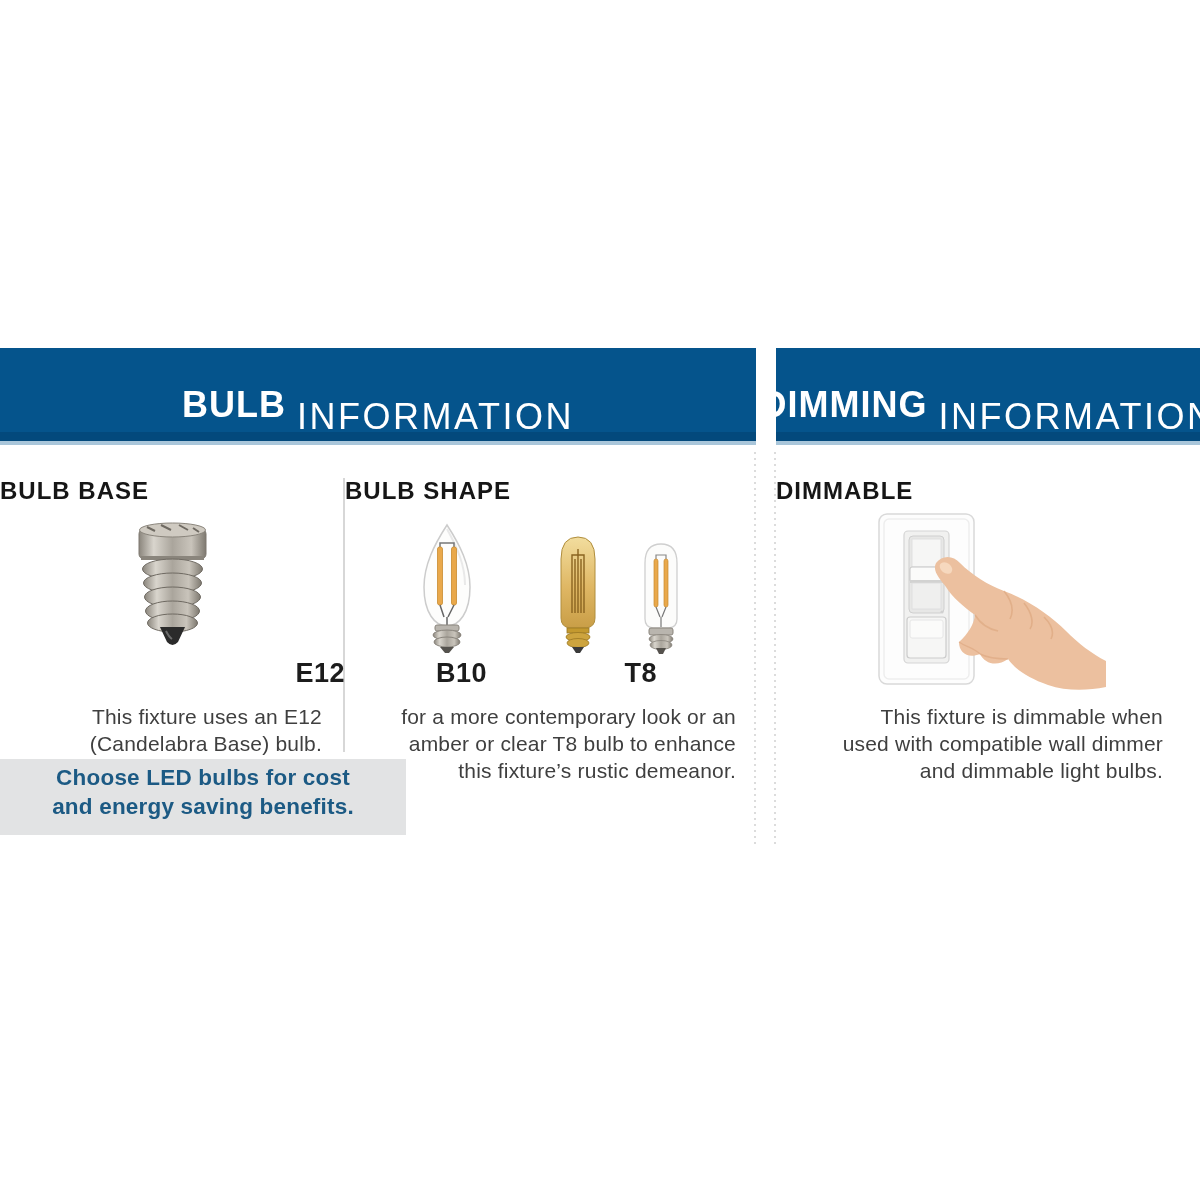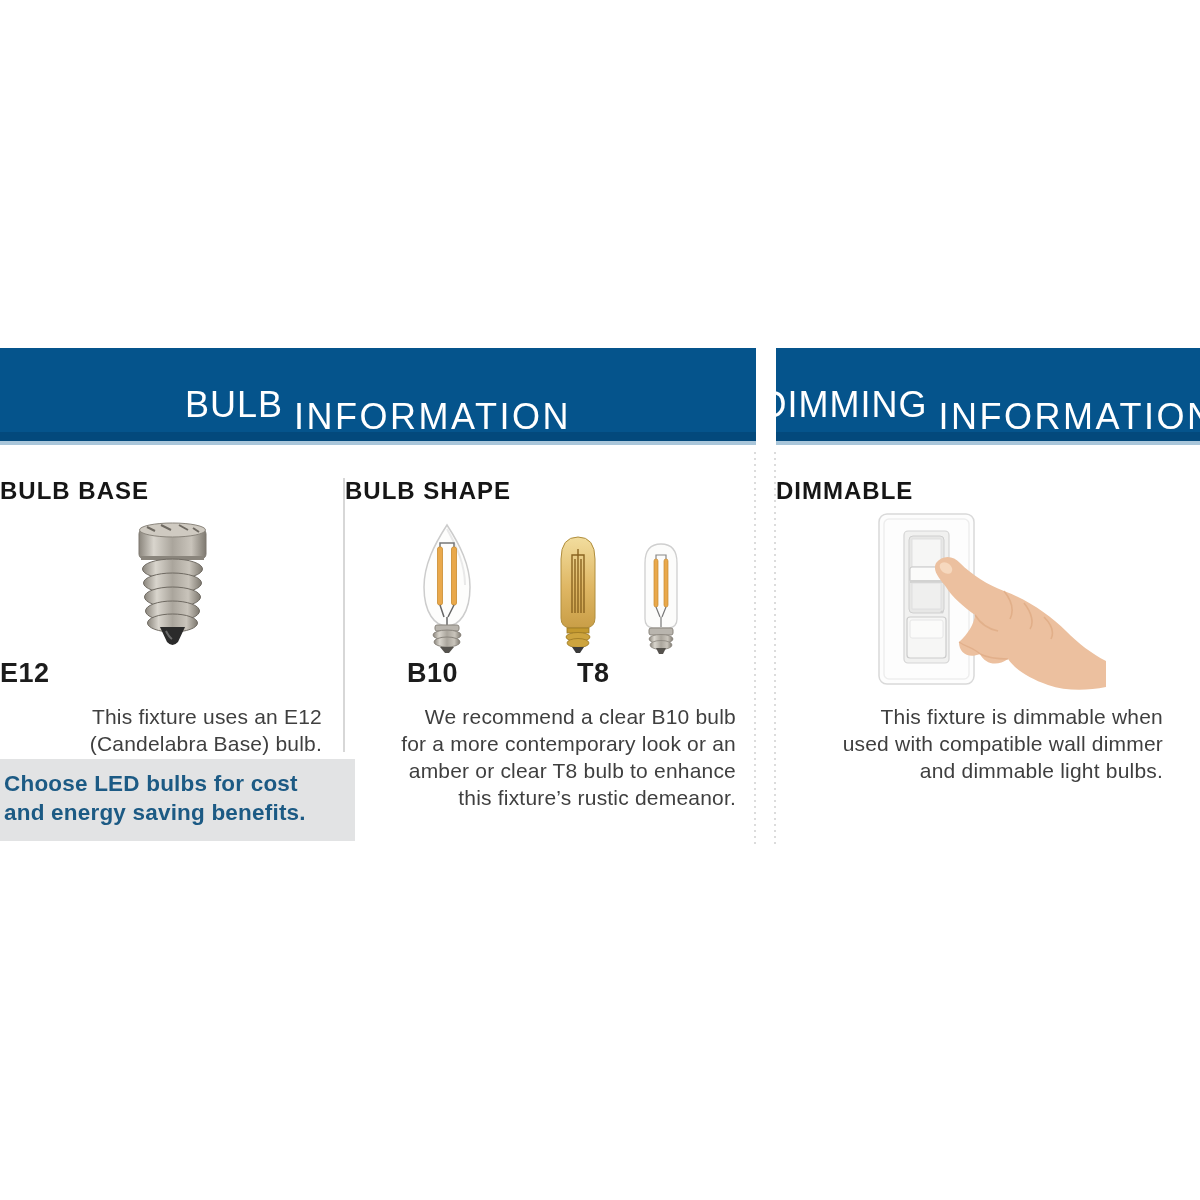--- a/index.html
+++ b/index.html
@@ -10,21 +10,21 @@
   
   .hdr{
     position:absolute;top:348px;height:93px;
     background:linear-gradient(180deg,var(--accent,#05548c) 0 90%,var(--accent-dark,#03497c) 90% 100%);
     border-bottom:4px solid var(--accent-light,#a9c6da);
     display:flex;align-items:center;justify-content:center;
     color:#ffffff;font-size:36px;letter-spacing:1px;white-space:nowrap;
   }
   .hdr-left{left:0;width:756px;}
   .hdr-right{left:776px;width:424px;}
-  .hdr .b{font-weight:normal;margin-right:11px;letter-spacing:1px;margin-top:20px;}
+  .hdr .b{font-weight:bold;margin-right:11px;letter-spacing:1px;margin-top:20px;}
   .hdr .r{font-weight:normal;letter-spacing:2.5px;margin-top:45px;}
   
   .v-solid{
     position:absolute;left:343px;top:478px;width:2px;height:274px;background:#d7d7d7;
   }
   .v-dot{
     position:absolute;top:452px;height:393px;width:2px;
     background-image:repeating-linear-gradient(180deg,#dcdcdc 0 2px,transparent 2px 6px);
   }
   .v-dot.d1{left:754px;}
@@ -33,32 +33,32 @@
   .col{position:absolute;top:455px;height:420px;}
   .col-base{left:0;width:345px;}
   .col-shape{left:345px;width:411px;}
   .col-dim{left:776px;width:424px;}
   .sec-heading{
     position:absolute;top:22px;left:0;width:100%;text-align:left;
     font-size:24px;font-weight:bold;color:#161616;letter-spacing:1px;
   }
   .img-slot{position:absolute;display:block;}
   .bulb-label{
-    position:absolute;top:203px;text-align:left;
+    position:absolute;top:203px;text-align:right;
     font-size:27px;font-weight:bold;color:#1c1c1c;letter-spacing:.5px;
   }
   .para{
     position:absolute;top:248px;text-align:right;
     font-size:21px;line-height:27px;color:#3f3f3f;letter-spacing:.2px;
   }
   .para div{white-space:nowrap;}
   
   .tip-box{
-    position:absolute;top:304px;left:0;width:355px;box-sizing:border-box;
-    background:#e2e3e4;padding:10px 4px 14px 4px;
+    position:absolute;top:304px;left:0;width:406px;box-sizing:border-box;
+    background:#e2e3e4;padding:4px 4px 14px 4px;text-align:center;
   }
   .tip-box div{
     font-size:22.5px;line-height:29px;font-weight:bold;color:var(--tip-blue,#1c5a84);
     letter-spacing:.2px;white-space:nowrap;
   }
   
   .e12-img{top:64px;left:125px;}
   .bulb-row{position:absolute;top:58px;left:0;width:411px;height:142px;}
   .b10-img{position:absolute;left:54px;bottom:0;}
   .t8a-img{position:absolute;left:203px;bottom:0;}
@@ -168,21 +168,20 @@
         <ellipse cx="27" cy="98" rx="12" ry="4.5" fill="url(#met)" stroke="#8a857d" stroke-width=".8"></ellipse>
         <ellipse cx="27" cy="104" rx="11" ry="4.5" fill="url(#met)" stroke="#8a857d" stroke-width=".8"></ellipse>
         <path d="M22,107 L32,107 L29,113 L25,113 Z" fill="#55524d"></path>
       </svg>
     </div>
 
     <div class="bulb-label lbl-b10">B10</div>
     <div class="bulb-label lbl-t8">T8</div>
 
     <div class="para" style="left:20px;width:371px;">
-      <div>We recommend a clear B10 bulb</div>
       <div>for a more contemporary look or an</div>
       <div>amber or clear T8 bulb to enhance</div>
       <div>this fixture’s rustic demeanor.</div>
     </div>
   </div>
 
   <div class="col col-dim">
     <div class="sec-heading">DIMMABLE</div>
 
     <svg class="img-slot dimmer-img" width="230" height="180" viewBox="0 0 230 180" aria-hidden="true">

